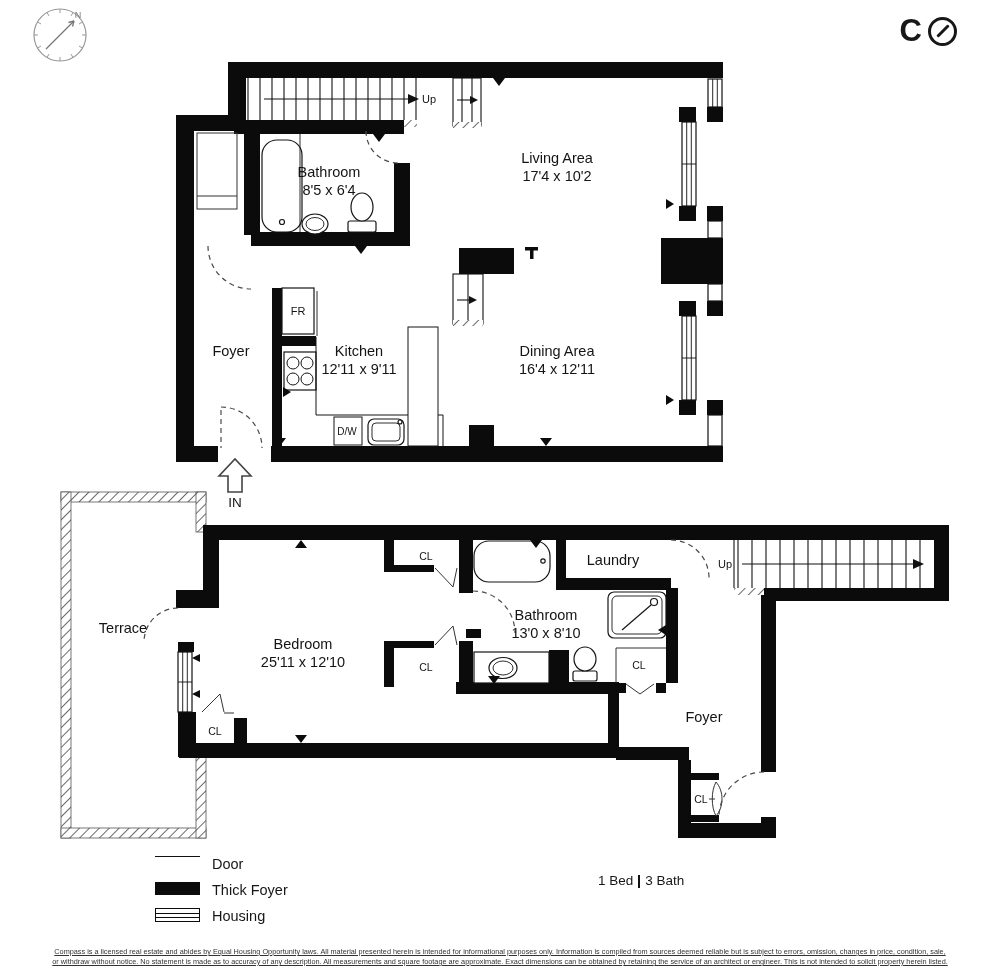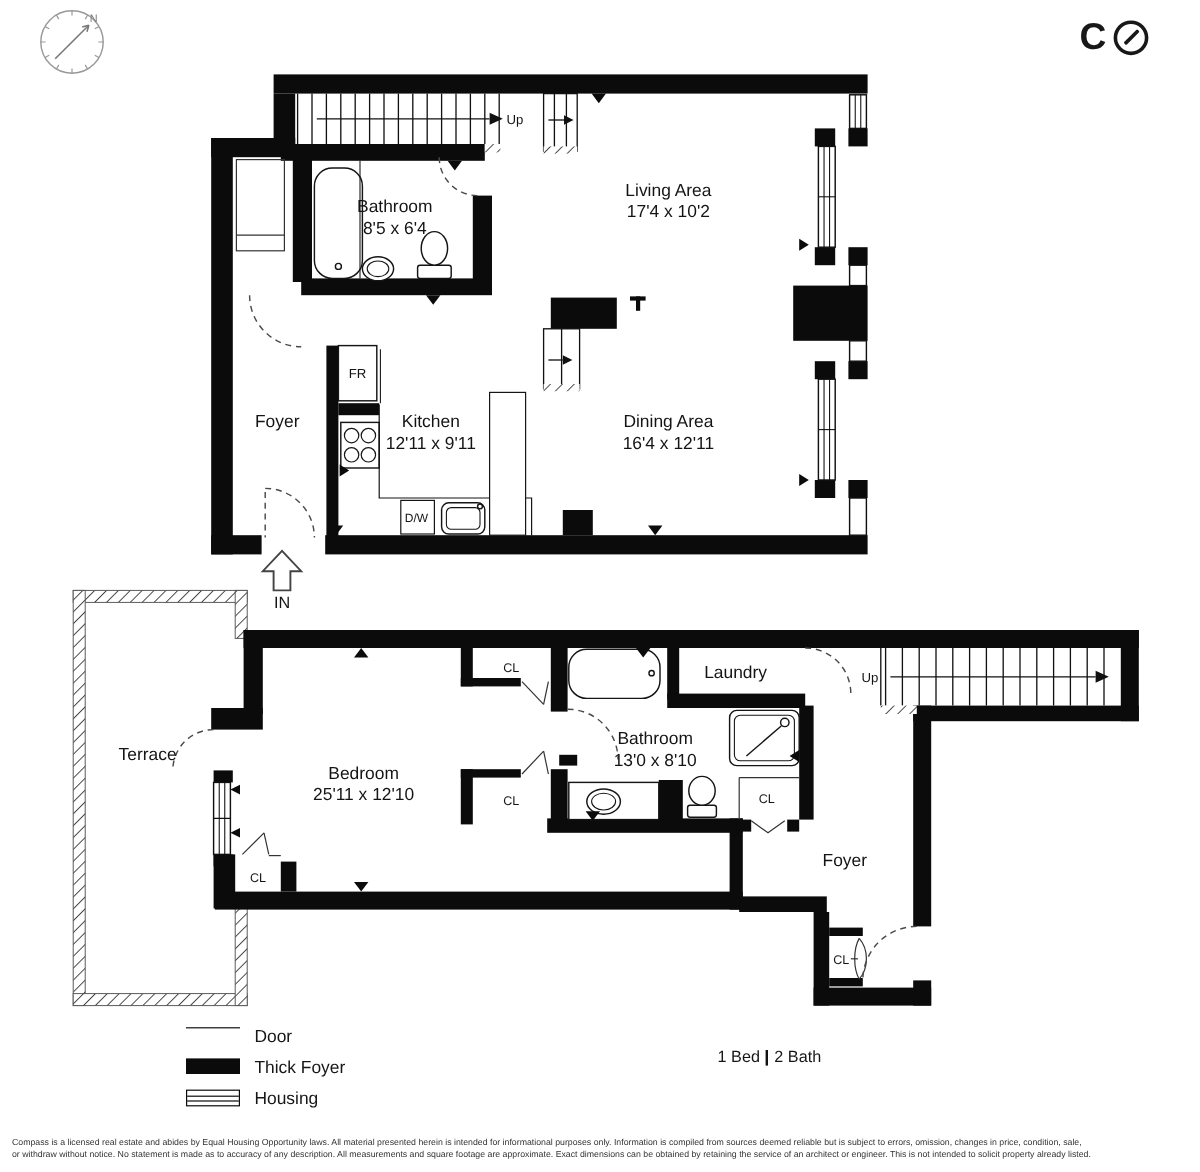--- a/index.html
+++ b/index.html
@@ -23,22 +23,22 @@
   .sym-door{height:0;border-top:1.4px solid #111;}
   .sym-wall{height:13px;background:#0b0b0b;}
   .sym-window{height:12px;border:1.5px solid #0b0b0b;background:
       linear-gradient(#0b0b0b,#0b0b0b) 0 3.5px/100% 1px no-repeat,
       linear-gradient(#0b0b0b,#0b0b0b) 0 7.5px/100% 1px no-repeat,#fff;}
   
   .address{position:absolute;left:598px;top:866px;line-height:22px;font-size:17px;}
   .bedsbaths{font-size:13.5px;margin-top:4px;display:flex;align-items:center;}
   .bb-divider{display:inline-block;width:2px;height:13px;background:#111;margin:0 5px;}
   
-  .disclaimer{position:absolute;left:10px;top:947px;width:980px;text-align:left;
-      font-size:7.3px;line-height:10px;color:#333;}
+  .disclaimer{position:absolute;left:10px;top:947px;width:980px;text-align:center;
+      font-size:7.3px;line-height:10px;color:#333;text-decoration:underline;}
   
   text{font-family:"Liberation Sans", sans-serif;fill:#141414;}
   .t-room{font-size:14.5px;text-anchor:middle;}
   .t-cl{font-size:10.5px;text-anchor:middle;}
   .t-app{font-size:11px;text-anchor:middle;}
   .t-dw{font-size:10px;text-anchor:middle;}
   .t-up{font-size:11px;}
   .t-in{font-size:13.5px;text-anchor:middle;}
   .t-n{font-size:9px;fill:#777;text-anchor:middle;}
 </style>
@@ -423,20 +423,20 @@
         <span class="sym-window" style="display:block"></span>
       </span>
     <span>Housing</span>
   </div>
 </div>
 
 <div class="address">
   <div class="bedsbaths">
     <span>1 Bed</span>
     <span class="bb-divider"></span>
-    <span>2 Bath</span>
+    <span>3 Bath</span>
   </div>
 </div>
 
 <div class="disclaimer">
   <div>Compass is a licensed real estate and abides by Equal Housing Opportunity laws. All material presented herein is intended for informational purposes only. Information is compiled from sources deemed reliable but is subject to errors, omission, changes in price, condition, sale,</div>
-  <div>or withdraw without notice. No statement is made as to accuracy of any description. All measurements and square footage are approximate. Exact dimensions can be obtained by retaining the service of an architect or engineer. This is not intended to solicit property already listed.</div>
+  <div>or withdraw without notice. No statement is made as to accuracy of any description. All measurements and square footage are approximate. Exact dimensions can be obtained by retaining the service of an architect or engineer. This is not intended to solicit property herein listed.</div>
 </div>
 
 </body></html>

